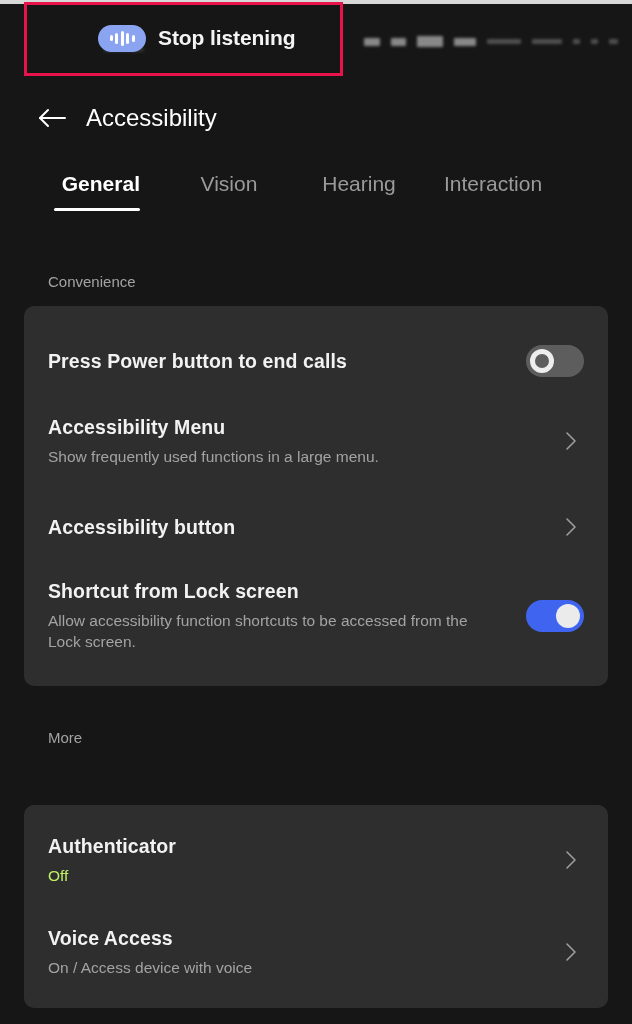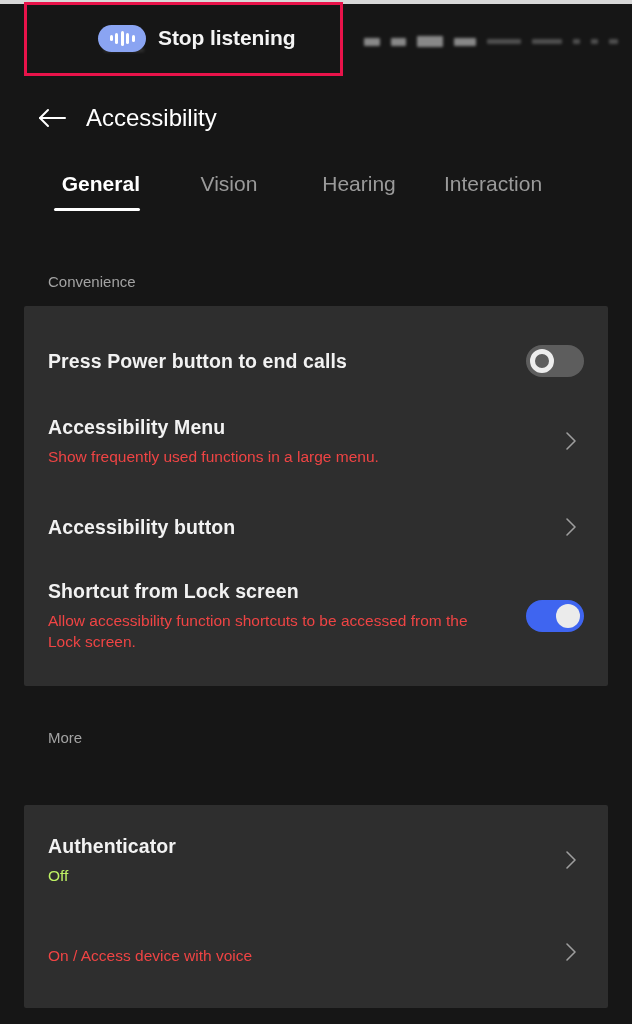--- a/index.html
+++ b/index.html
@@ -141,40 +141,40 @@
     position:absolute; left:48px;
     font-size:15px; color:#a3a3a3;
   }
   .label-convenience { top:273px; }
   .label-more { top:729px; }
 
   .card {
     position:absolute; left:24px;
     width:584px;
     background:#2e2e2e;
-    border-radius:2px;
+    border-radius:10px;
   }
   .card-convenience { top:306px; height:380px; }
   .card-more { top:762px; height:203px;margin-top:43px; }
 
   .row {
     position:absolute; left:0;
     width:584px;
     display:flex; align-items:center;
   }
   .row-text { padding-left:24px; flex:1; min-width:0; }
   .row-title {
     color:#f2f2f2;
     font-size:19.5px;
     font-weight:bold;
     letter-spacing:.1px;
   }
   .row-sub {
     margin-top:7px;
-    color:#ef4444;
+    color:#a3a3a3;
     font-size:15.5px;
     line-height:21px;
   }
   .row-sub.accent { color:#bef264; }
 
   
   .r-power     { top:26px;  height:58px; }
   .r-menu      { top:104px; height:62px; }
   .r-button    { top:196px; height:50px; }
   .r-shortcut  { top:266px; height:88px; }
@@ -333,20 +333,21 @@
       </div>
       <span class="chevron">
         <svg width="22" height="22" viewBox="0 0 22 22" fill="none">
           <path d="M7 3L15 11L7 19" stroke="#9e9e9e" stroke-width="1.6" stroke-linecap="round" stroke-linejoin="round"></path>
         </svg>
       </span>
     </div>
 
     <div class="row r-voice">
       <div class="row-text">
+        <div class="row-title">Voice Access</div>
         <div class="row-sub">On / Access device with voice</div>
       </div>
       <span class="chevron">
         <svg width="22" height="22" viewBox="0 0 22 22" fill="none">
           <path d="M7 3L15 11L7 19" stroke="#9e9e9e" stroke-width="1.6" stroke-linecap="round" stroke-linejoin="round"></path>
         </svg>
       </span>
     </div>
   </div>
 

